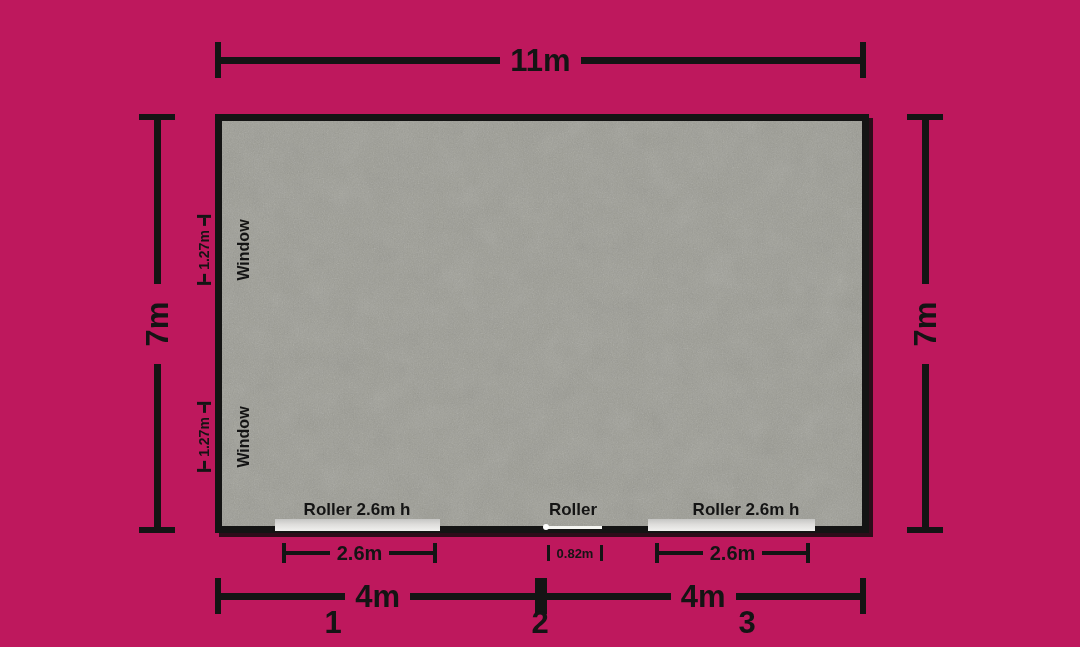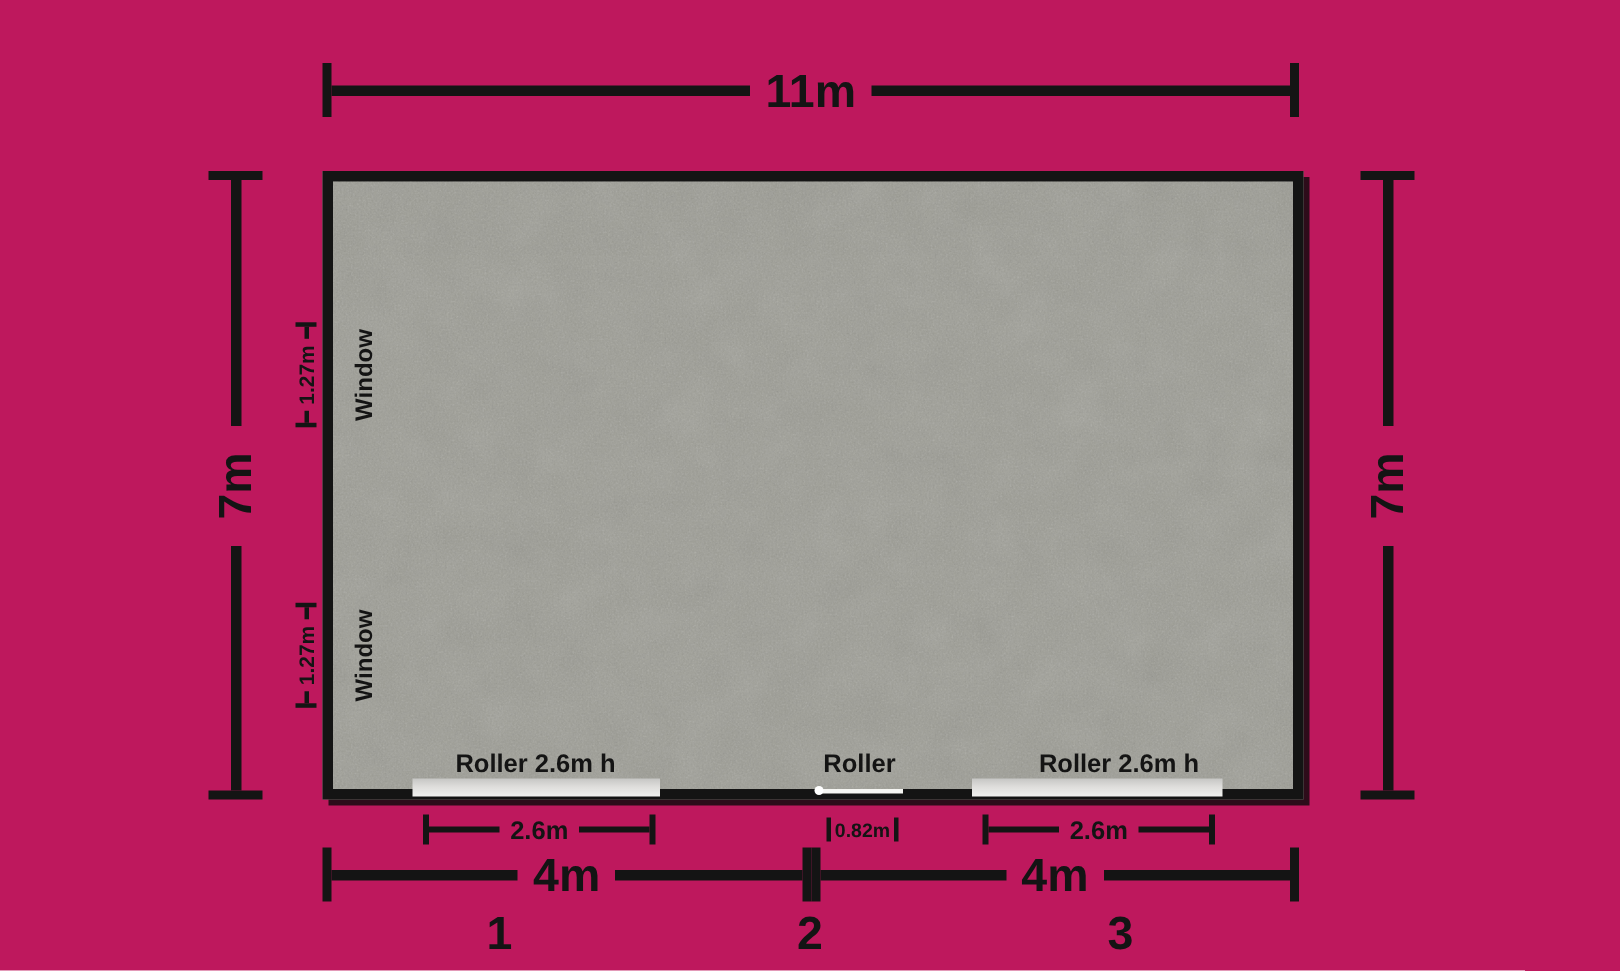--- a/index.html
+++ b/index.html
@@ -18,23 +18,23 @@
   .noise { position:absolute; left:0; top:0; width:100%; height:100%; display:block; }
 
   
   .hdim { position:absolute; display:flex; align-items:center; }
   .hdim .tick { width:6px; height:100%; background:#141414; flex:0 0 auto; }
   .hdim .seg  { flex:1 1 0; height:7px; background:#141414; }
   .hdim .hlabel { margin:0 10px; font-size:31px; line-height:1; white-space:nowrap; }
 
   .hdim.small .tick { width:4px; }
   .hdim.small .seg { height:4px; }
-  .hdim.small .hlabel { font-size:17px; margin:0 7px; }
-
-  .hdim.tiny { justify-content:center; }
+  .hdim.small .hlabel { font-size:20px; margin:0 7px; }
+
+  .hdim.tiny { justify-content:space-between; }
   .hdim.tiny .tick { width:3px; }
   .hdim.tiny .hlabel { font-size:13px; margin:0 3px; }
 
   .group { display:flex; align-items:center; height:100%; }
   .group .seg { height:7px; }
 
   .vdim { position:absolute; display:flex; flex-direction:column; align-items:center; }
   .vdim .tick { height:6px; width:36px; background:#141414; flex:0 0 auto; }
   .vdim .seg  { flex:1 1 0; width:7px; background:#141414; }
   .vdim .vlabel { height:80px; width:100%; position:relative; flex:0 0 auto; }
@@ -171,21 +171,21 @@
   </div>
 
   <div class="hdim small" style="left:655px; top:543px; width:155px; height:20px;">
     <div class="tick"></div>
     <div class="seg"></div>
     <span class="hlabel">2.6m</span>
     <div class="seg"></div>
     <div class="tick"></div>
   </div>
 
-  <div class="hdim" style="left:215px; top:565px; width:651px; height:36px;">
+  <div class="hdim" style="left:215px; top:578px; width:651px; height:36px;">
     <div class="tick"></div>
     <div class="group" style="flex:4;">
       <div class="seg"></div>
       <span class="hlabel">4m</span>
       <div class="seg"></div>
     </div>
     <div class="tick"></div>
     <div class="tick"></div>
     <div class="group" style="flex:4;">
       <div class="seg"></div>

